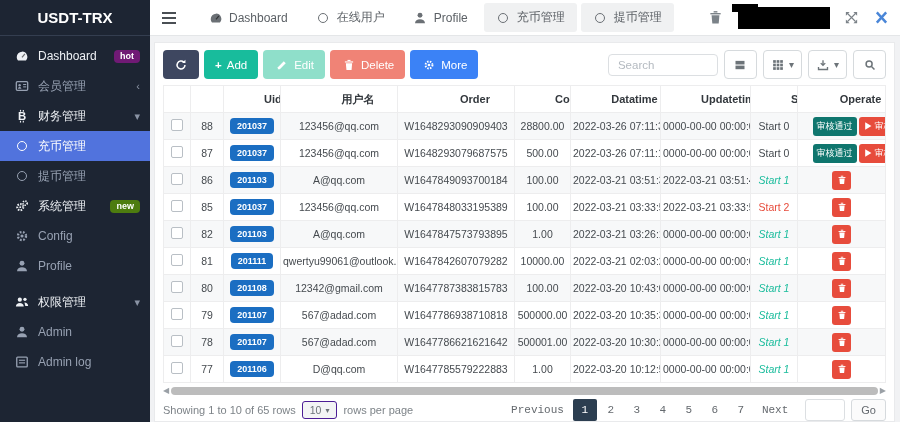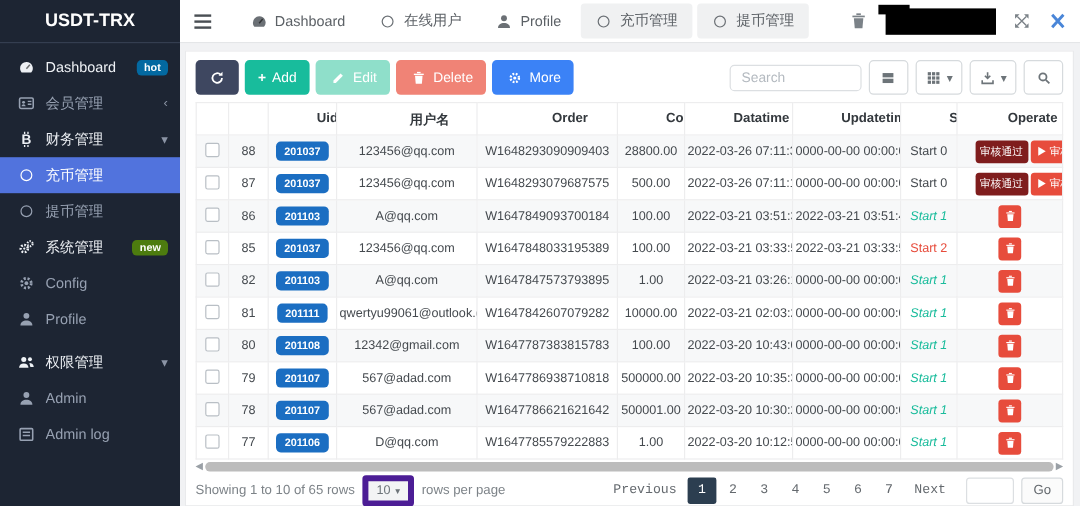--- a/index.html
+++ b/index.html
@@ -68,36 +68,36 @@
   th,td { border:1px solid #ededee; font-size:10.5px; color:#454a4f; text-align:center;
     height:27px; padding:1px 2px; overflow:hidden; white-space:nowrap; }
   th { font-size:11px; font-weight:bold; color:#33383d;padding-left:40px; }
   tr.stripe td { background:#f7f8f9; }
   .uid-badge { background:#1b6ec2; color:#fff; font-size:9px; font-weight:bold;
     padding:3px 7px; border-radius:4px; display:inline-block; cursor:pointer; }
   .st-ok { color:#1abc9c;font-style:italic; }
   .st-bad { color:#e74c3c; }
   .op-btn { border:none; border-radius:3px; color:#fff; font-size:9px; height:19px;
     display:inline-flex; align-items:center; gap:2px; padding:0 4px; cursor:pointer; font-family:inherit; }
-  .op-approve { background:#7f1d1d;margin-left:44px; }
+  .op-approve { background:#0f766e;margin-left:44px; }
   .op-reject { background:#e74c3c; }
   .op-trash { background:#e74c3c; width:19px; justify-content:center; padding:0; }
   .op-trash svg, .op-btn svg { width:10px; height:10px; }
   .op-cell { display:flex; gap:2px; justify-content:center; align-items:center; }
   .cbx { width:12px; height:12px; border:1px solid #b9bfc5; border-radius:2px; background:#fff;
     display:inline-block; cursor:pointer; }
 
   
   .hscroll { display:flex; align-items:center; height:12px; margin:2px 8px 0; gap:2px; }
   .hs-arrow { font-size:8px; color:#9aa0a6; cursor:pointer; line-height:1; }
   .hs-thumb { flex:1; height:8px; background:#bcbcbc; border-radius:4px; cursor:grab; }
 
   
   .tfooter { display:flex; align-items:center; padding:3px 8px 0; font-size:11px; color:#7d8388; }
-  .psize { display:inline-flex; align-items:center; gap:4px; background:#f3f4f5; border:5px solid #4c1d95;
+  .psize { display:inline-flex; align-items:center; gap:4px; background:#f3f4f5; border:1px solid #4c1d95;
     border-radius:3px; padding:2px 7px; margin:0 6px; color:#6d7479; cursor:pointer; font-size:10.5px; }
   .psize .caret { font-size:8px; }
   .pagination { margin-left:auto; display:flex; align-items:center; gap:2px; }
   .page-link { min-width:24px; height:22px; display:inline-flex; align-items:center; justify-content:center;
     font-size:11px; color:#64696e; cursor:pointer; padding:0 7px; border-radius:2px;font-family:Liberation Mono, monospace; }
   .page-link.active { background:#2c3e50; color:#fff; }
   .goto-input { width:40px; height:22px; border:1px solid #dcdfe2; border-radius:3px; margin-left:8px;
     font-size:11px; padding:0 4px; outline:none; font-family:inherit; }
   .go-btn { height:22px; border:1px solid #d6dadd; background:#fbfbfb; border-radius:3px; color:#64696e;
     font-size:11px; padding:0 9px; margin-left:4px; cursor:pointer; font-family:inherit; }
@@ -109,21 +109,21 @@
   <div class="side-title">USDT-TRX</div>
   <div class="side-menu">
       <div class="side-item emph">
         <span class="s-icon">
           <svg viewBox="0 0 16 16">
             <path d="M8 3a6 6 0 0 0-6 6c0 1.5.55 2.9 1.45 4h9.1A6 6 0 0 0 8 3z" fill="currentColor"></path>
             <line x1="8" y1="9.5" x2="11.3" y2="5.6" stroke="rgba(0,0,0,.55)" stroke-width="1.4"></line>
           </svg>
         </span>
         <span class="s-label">Dashboard</span>
-        <span class="s-badge" style="background:#0369a1">hot</span>
+        <span class="s-badge" style="background:#701a75">hot</span>
       </div>
       <div class="side-item">
         <span class="s-icon">
           <svg viewBox="0 0 16 16">
             <rect x="1.5" y="3" width="13" height="10" rx="1.3" fill="none" stroke="currentColor" stroke-width="1.5"></rect>
             <circle cx="5.3" cy="7.2" r="1.4" fill="currentColor"></circle>
             <path d="M3.3 11c.2-1.3 1-2 2-2s1.8.7 2 2z" fill="currentColor"></path>
             <line x1="9.3" y1="6.3" x2="12.8" y2="6.3" stroke="currentColor" stroke-width="1.2"></line>
             <line x1="9.3" y1="9" x2="12.8" y2="9" stroke="currentColor" stroke-width="1.2"></line>
           </svg>

